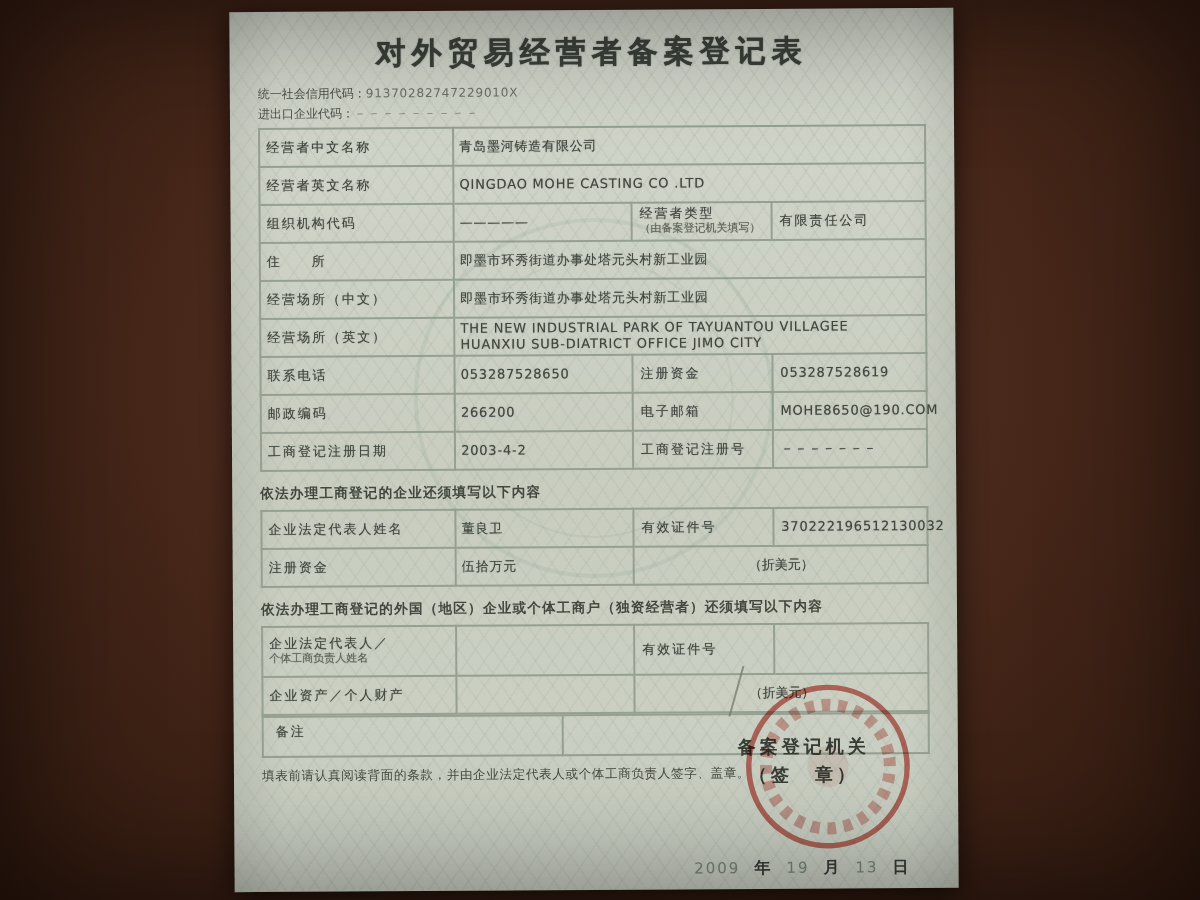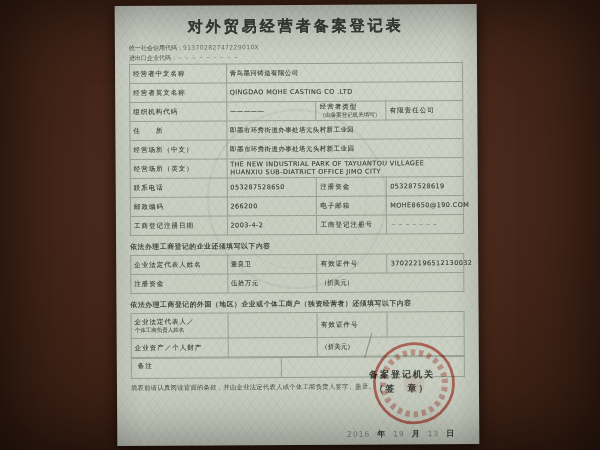--- a/index.html
+++ b/index.html
@@ -36,21 +36,21 @@
   .codes .dashes{color:#7a8074;letter-spacing:1px;}
   table.grid{border-collapse:collapse;width:334px;margin:0 auto;table-layout:fixed;}
   table.grid td{border:1px solid #96a092;font-size:6.5px;padding:1px 3px;height:16px;
     color:#41463f;text-shadow:0 0 .5px rgba(65,70,63,.55);}
   td.lbl{text-align:left;color:#575c53;letter-spacing:1px;}
   td.val{text-align:left;padding-left:7px;letter-spacing:.4px;}
   .row-en td{height:24px;}
   .row-type td{height:22px;}
   .sub{font-size:5.5px;letter-spacing:0;color:#606558;display:block;line-height:1.3;}
   .t2 td{height:17px;margin-top:36px;}
-  .usd{text-align:left;padding-right:6px;color:#575c53;position:relative;}
+  .usd{text-align:center;padding-right:6px;color:#575c53;position:relative;}
   .sec-heading{font-size:6.8px;font-weight:bold;color:#43483f;margin:6px 0 3px 14px;letter-spacing:.6px;}
   .remarks-tbl{margin-top:7px;}
   .remarks-tbl td{height:44px;vertical-align:top;}
   .remarks-lbl{text-align:left !important;padding:3px 0 0 6px !important;margin-left:32px;}
   .note{margin:5px 14px 0;font-size:6.3px;color:#45493f;letter-spacing:.3px;}
   .authority{position:absolute;right:44px;bottom:48px;text-align:center;font-size:9px;
     font-weight:bold;letter-spacing:2px;color:#383d36;line-height:1.55;}
   .stamp{position:absolute;right:22px;bottom:18px;width:86px;height:86px;opacity:.85;
     transform:rotate(-8deg);mix-blend-mode:multiply;}
   .pen-stroke{position:absolute;left:34%;top:-5px;width:1px;height:26px;background:#6d7367;
@@ -206,21 +206,21 @@
       <div>（签　章）</div>
     </div>
 
     <svg class="stamp" viewBox="0 0 100 100">
       <circle cx="50" cy="50" r="46" fill="none" stroke="#c23a2c" stroke-width="3.2" opacity=".8"></circle>
       <circle cx="50" cy="50" r="36" fill="none" stroke="#c23a2c" stroke-width="7" opacity=".45" stroke-dasharray="5 4.5"></circle>
       <circle cx="50" cy="50" r="12" fill="#c23a2c" opacity=".12"></circle>
     </svg>
 
     <div class="date-line">
-      <span class="stamped">2016</span>
+      <span class="stamped">2009</span>
       <span class="unit">年</span>
       <span class="stamped">19</span>
       <span class="unit">月</span>
       <span class="stamped">13</span>
       <span class="unit">日</span>
     </div>
   </div>
 </div>
 
 </body></html>

